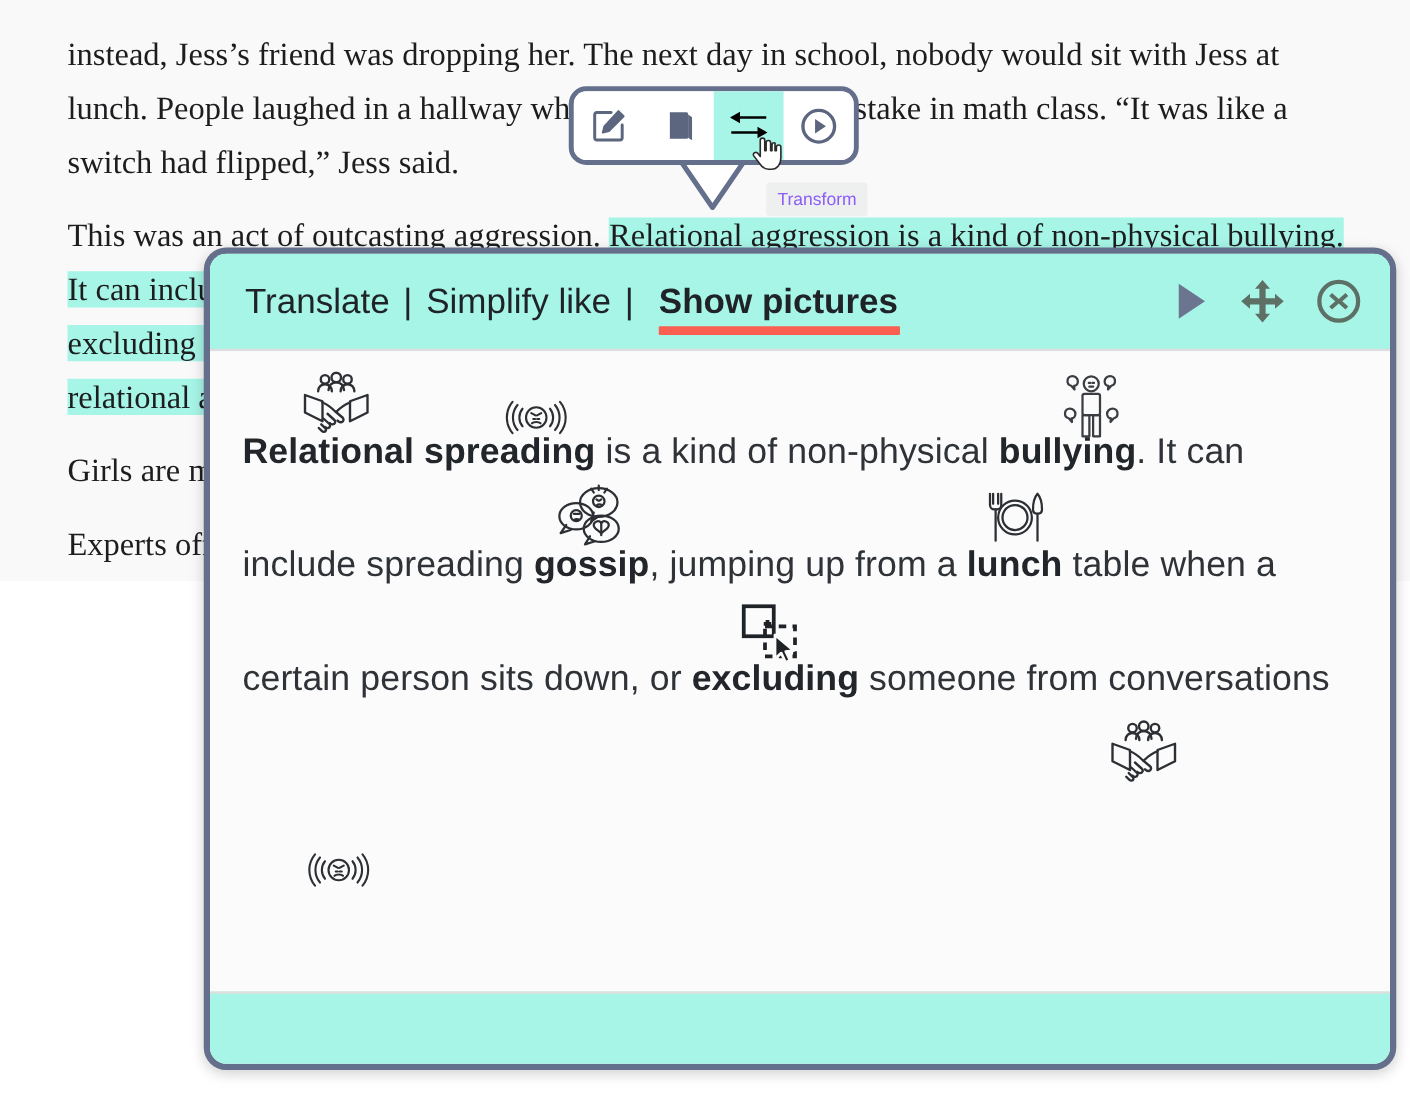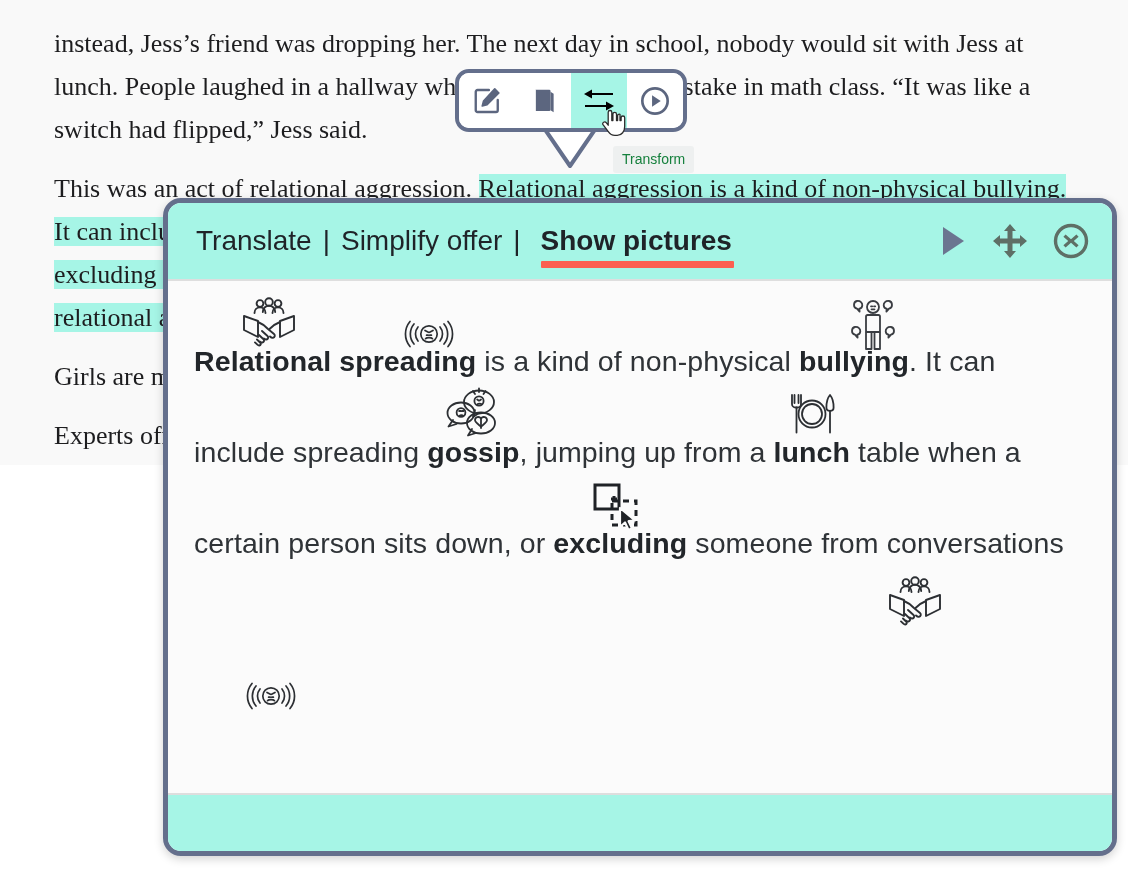--- a/index.html
+++ b/index.html
@@ -79,21 +79,21 @@
     width: 26px;
     height: 32px;
     z-index: 45;
   }
 
   .tooltip {
     position: absolute;
     left: 613px;
     top: 146px;
     background: #eef0f0;
-    color: #15803d;
+    color: #8b5cf6;
     font-size: 14px;
     line-height: 1;
     padding: 6px 9px 7px 9px;
     border-radius: 3px;
     z-index: 46;
     font-family: "Liberation Sans", sans-serif;
   }
 
   
   .dialog {
@@ -193,21 +193,21 @@
 <body>
 
 <div id="root">
 
   <div class="doc-page">
     <div class="doc-body">
       <p class="doc-para">
         <span>instead, Jess’s friend was dropping her. The next day in school, nobody would sit with Jess at lunch. People laughed in a hallway when she made a tiny mistake in math class. “It was like a switch had flipped,” Jess said.</span>
       </p>
       <p class="doc-para p2">
-        <span>This was an act of relational aggression. </span><span class="hl">Relational aggression is a kind of non-physical bullying. It can include spreading gossip, jumping up from a lunch table when a certain person sits down, or excluding someone from conversations or parties. Name-calling and backstabbing are also relational aggression. Some students call it "outcasting."</span>
+        <span>This was an act of outcasting aggression. </span><span class="hl">Relational aggression is a kind of non-physical bullying. It can include spreading gossip, jumping up from a lunch table when a certain person sits down, or excluding someone from conversations or parties. Name-calling and backstabbing are also relational aggression. Some students call it "outcasting."</span>
       </p>
       <p class="doc-para">
         <span>Girls are more likely than boys to use relational aggression.</span>
       </p>
       <p class="doc-para">
         <span>Experts offer some advice for students.</span>
       </p>
     </div>
   </div>
 
@@ -251,21 +251,21 @@
   </svg>
 
   <div class="tooltip">Transform</div>
 
   <div class="dialog">
 
     <div class="dlg-header">
       <div class="dlg-modes">
         <span class="mode"><span>Translate</span></span>
         <span class="mode-divider">|</span>
-        <span class="mode"><span>Simplify offer</span></span>
+        <span class="mode"><span>Simplify like</span></span>
         <span class="mode-divider">|</span>
         <span class="mode sel"><span>Show pictures</span><span class="mode-underline"></span></span>
       </div>
       <div class="dlg-actions">
         <svg width="30" height="34" viewBox="0 0 30 34">
           <path d="M5 3 L26 17 L5 31 Z" fill="#6b7590"></path>
         </svg>
         <svg width="36" height="36" viewBox="0 0 36 36">
           <g fill="#5e6f66">
             <path d="M18 1 L24 8 H20.5 V15.5 H28 V12 L35 18 L28 24 V20.5 H20.5 V28 H24 L18 35 L12 28 H15.5 V20.5 H8 V24 L1 18 L8 12 V15.5 H15.5 V8 H12 Z"></path>

